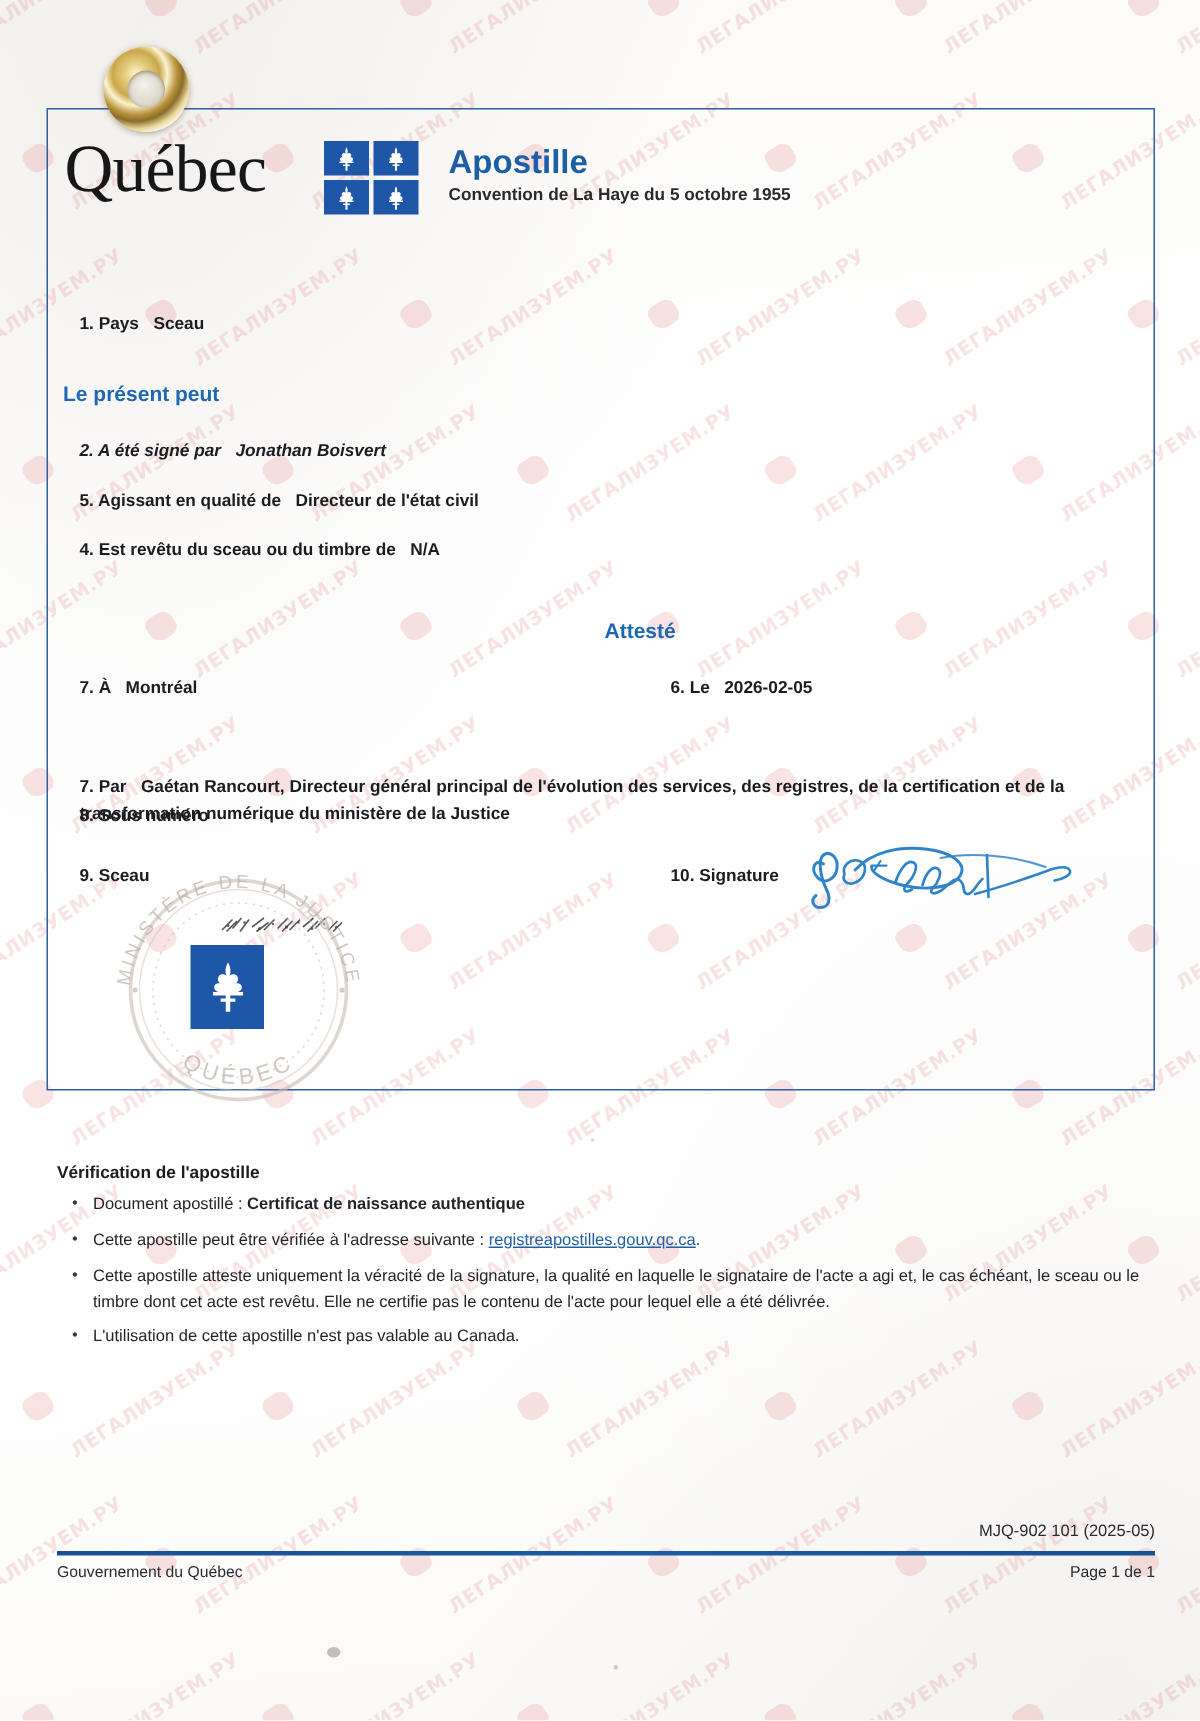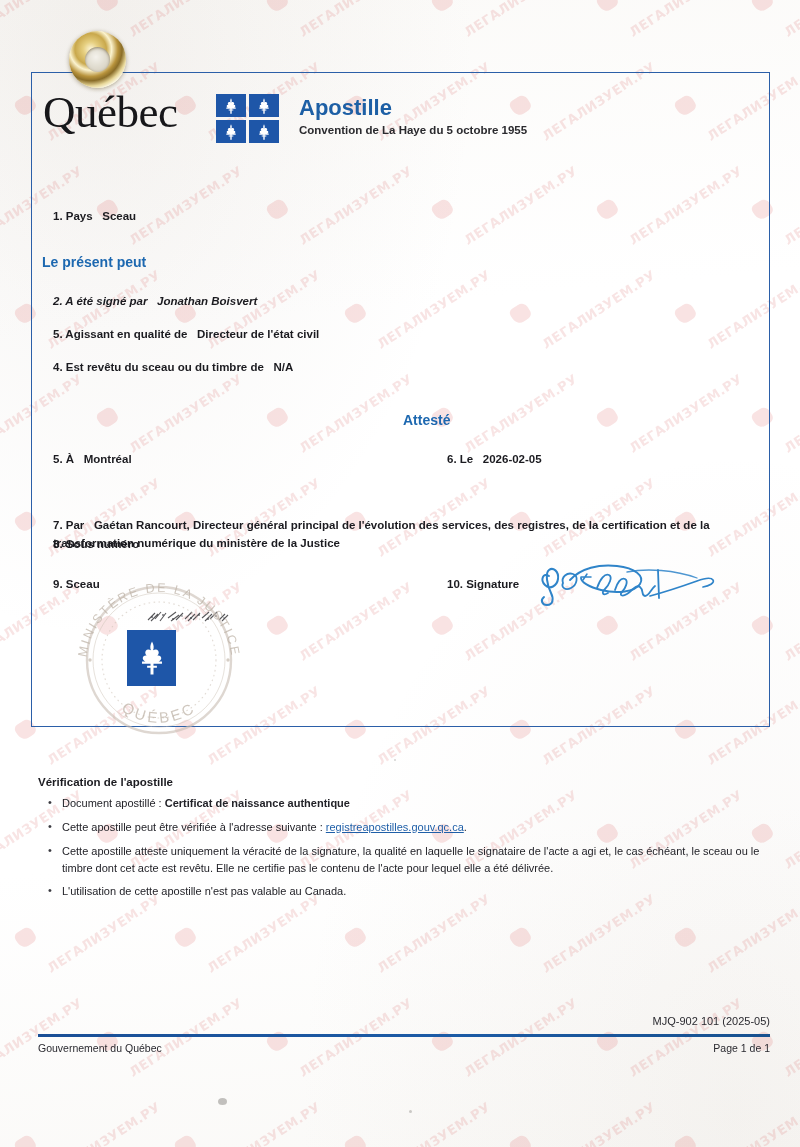--- a/index.html
+++ b/index.html
@@ -461,21 +461,21 @@
   </div>
 
   <div class="field" style="left:21px; top:288px;">
     <span>4. Est revêtu du sceau ou du timbre de</span>
     &nbsp;&nbsp;<span class="val">N/A</span>
   </div>
 
   <div class="section-head" style="left:371px; top:339px;">Attesté</div>
 
   <div class="field" style="left:21px; top:380px;">
-    <span>5. À</span>
+    <span>7. À</span>
     &nbsp;&nbsp;<span class="val">Montréal</span>
   </div>
 
   <div class="field" style="left:415px; top:380px;">
     <span>6. Le</span>
     &nbsp;&nbsp;<span class="val">2026-02-05</span>
   </div>
 
   <div class="field wrap" style="left:21px; top:414px; width:700px; line-height:18px;">
     <span>7. Par</span>

